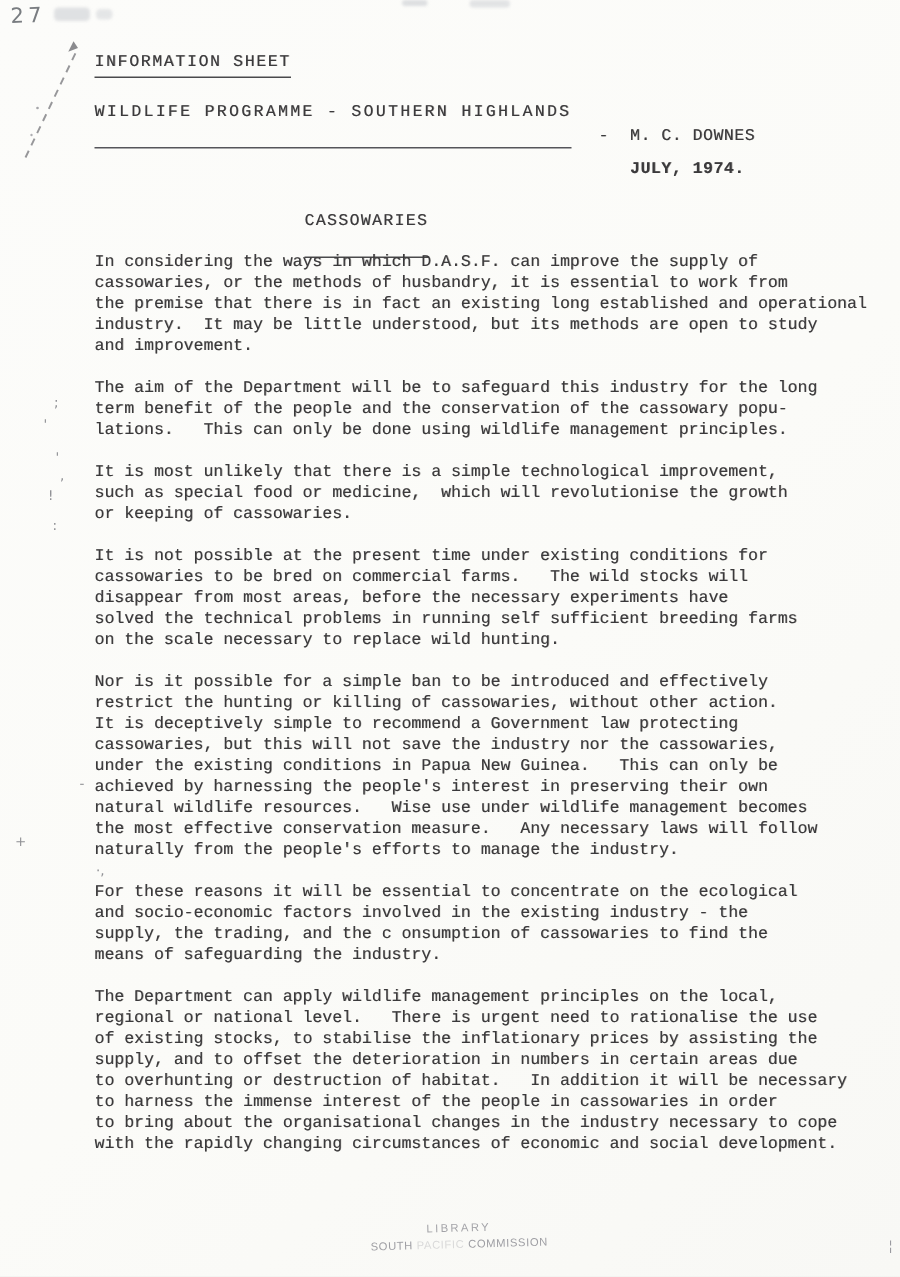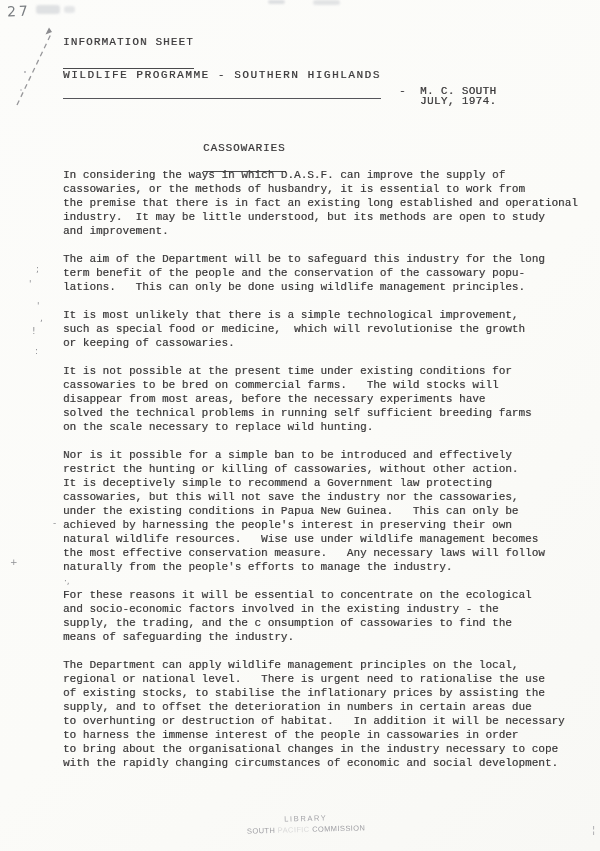--- a/index.html
+++ b/index.html
@@ -28,30 +28,30 @@
   .smudge.s4{left:313px;top:0;width:27px;height:5px;opacity:.5;}
   .pencil-arrow{position:absolute;left:8px;top:22px;}
   
   .tw{
     font-size:11px;line-height:14px;white-space:pre;
     text-shadow:0.4px 0.3px 0.3px rgba(65,62,60,0.55);
   }
   .info-heading{
     position:absolute;left:63px;top:35px;
     letter-spacing:1.1px;
-    border-bottom:1px solid #4a4a4c;padding-bottom:19px;
+    border-bottom:1px solid #4a4a4c;padding-bottom:2px;
   }
   .doc-title{
     position:absolute;left:63px;top:68px;
     letter-spacing:1.55px;
     border-bottom:1px solid #55555a;padding-bottom:16px;
   }
   .doc-sep{position:absolute;left:399px;top:84px;letter-spacing:0;}
   .author{position:absolute;left:420px;top:84px;letter-spacing:0.35px;}
-  .date{position:absolute;left:420px;top:94px;letter-spacing:0.35px;}
+  .date{position:absolute;left:420px;top:106px;letter-spacing:0.35px;font-weight:bold;}
   .section-heading{
     position:absolute;left:203px;top:141px;
     letter-spacing:0.9px;
     border-bottom:1px solid #4a4a4c;padding-bottom:16px;
   }
   
   .body-text{position:absolute;left:63px;top:168px;width:540px;}
   .para{
     font-size:11px;line-height:14px;margin:0 0 14px 0;
     white-space:pre;color:#3a393b;
@@ -93,21 +93,21 @@
     <line x1="9" y1="83" x2="43" y2="12" stroke="#97979a" stroke-width="1.3" stroke-dasharray="5 4"></line>
     <path d="M44 10 l-6.5 2.5 l3.5 -7 z" fill="#8b8b8e"></path>
     <circle cx="17" cy="50" r="0.9" fill="#a5a5a9"></circle>
     <circle cx="13" cy="68" r="0.8" fill="#aeaeb2"></circle>
   </svg>
 
   <div class="tw info-heading">INFORMATION SHEET</div>
 
   <div class="tw doc-title">WILDLIFE PROGRAMME - SOUTHERN HIGHLANDS</div>
   <div class="tw doc-sep">-</div>
-  <div class="tw author">M. C. SOUTH</div>
+  <div class="tw author">M. C. DOWNES</div>
   <div class="tw date">JULY, 1974.</div>
 
   <div class="tw section-heading">CASSOWARIES</div>
 
   <div class="body-text">
     <p class="para">In considering the ways in which D.A.S.F. can improve the supply of
 cassowaries, or the methods of husbandry, it is essential to work from
 the premise that there is in fact an existing long established and operational
 industry.  It may be little understood, but its methods are open to study
 and improvement.</p>

